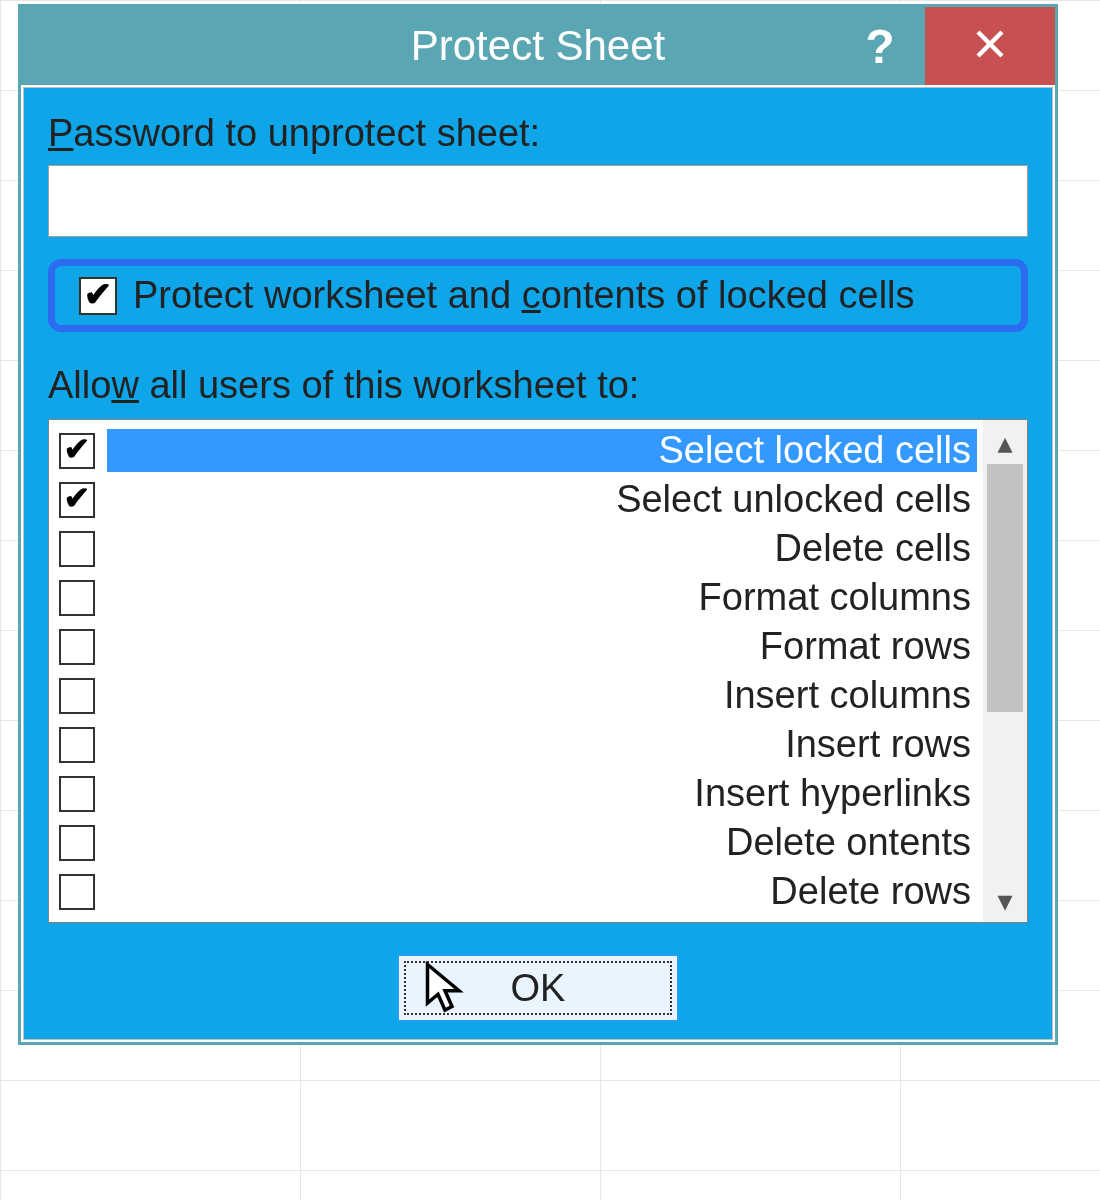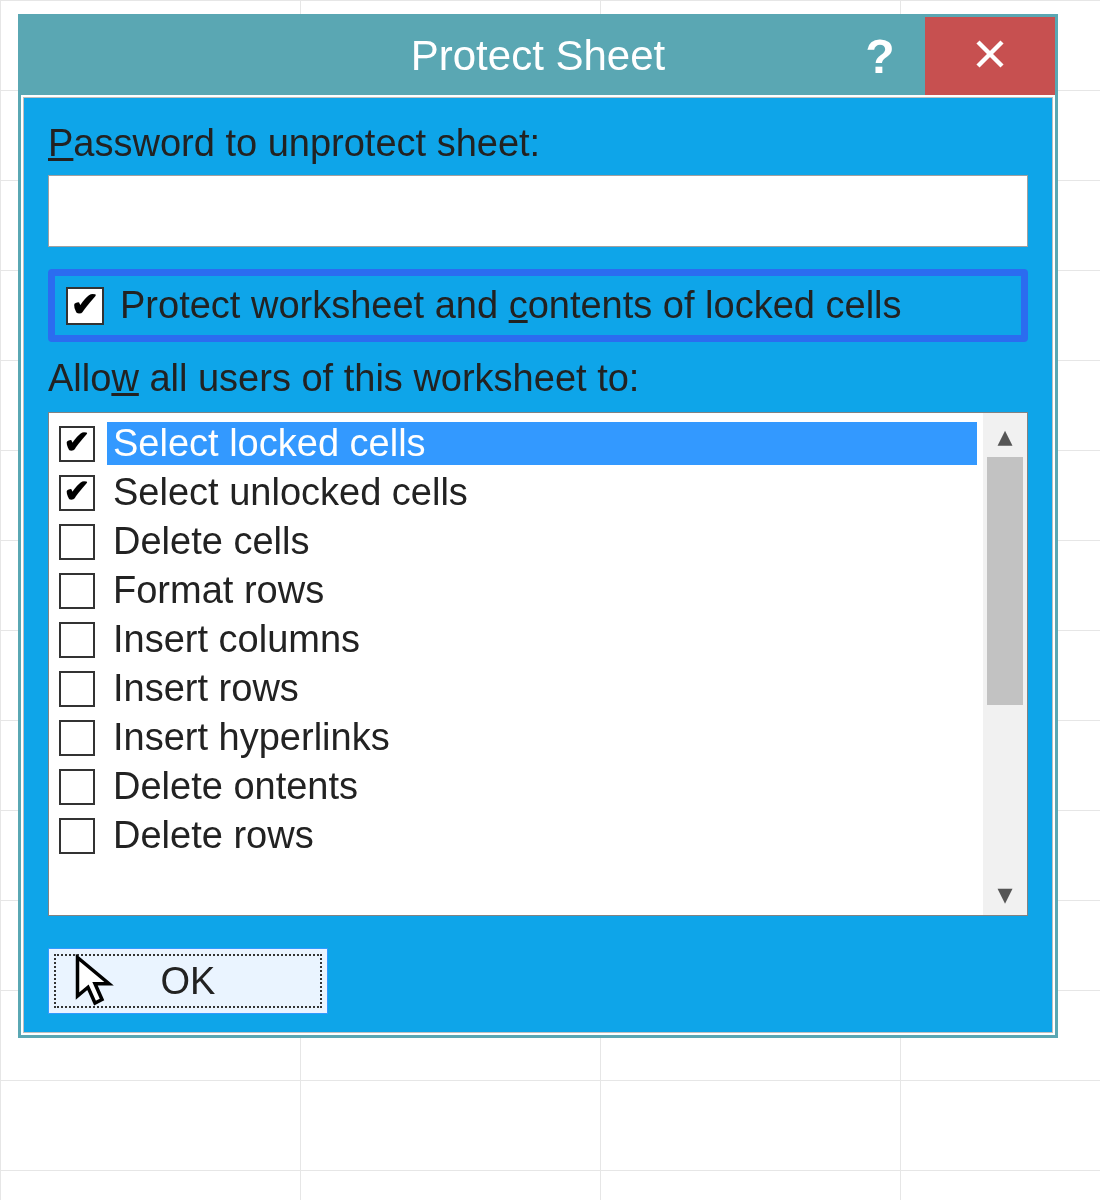--- a/index.html
+++ b/index.html
@@ -17,21 +17,21 @@
     position: absolute;
     inset: 0;
     background:
       repeating-linear-gradient(to right, #e6e6e6 0, #e6e6e6 1px, transparent 1px, transparent 300px),
       repeating-linear-gradient(to bottom, #e6e6e6 0, #e6e6e6 1px, transparent 1px, transparent 90px),
       #ffffff;
   }
   .dialog {
     position: absolute;
     left: 18px;
-    top: 14px;
+    top: 4px;
     width: 1040px;
     background: #fff;
     border: 3px solid #5aa7b3;
   }
   .titlebar {
     height: 78px;
     background: #5aa7b3;
     display: flex;
     align-items: center;
     justify-content: center;
@@ -87,22 +87,22 @@
     width: 100%;
     height: 72px;
     border: 1px solid #a0a0a0;
     background: #fff;
     font-size: 30px;
     padding: 0 8px;
   }
   .highlight-row {
     margin-top: 22px;
     border: 7px solid #2b6cf0;
-    border-radius: 4px;
-    padding: 8px 11px;
+    border-radius: 13px;
+    padding: 8px 24px;
     display: flex;
     align-items: center;
     gap: 16px;
   }
   .chk {
     width: 38px;
     height: 38px;
     border: 2px solid #333;
     background: #fff;
     display: inline-flex;
@@ -117,21 +117,21 @@
     color: #000;
     font-weight: 900;
     position: relative;
     top: -2px;
   }
   .protect-cb-label {
     font-size: 38px;
     color: #222;
   }
   .allow-label {
-    margin-top: 15px;
+    margin-top: 32px;
     font-size: 38px;
     color: #222;
   }
   .listbox {
     margin-top: 12px;
     border: 1px solid #828282;
     background: #fff;
     height: 504px;
     display: flex;
   }
@@ -140,20 +140,21 @@
     overflow: hidden;
     padding: 6px 0 6px 6px;
   }
   .list-row {
     display: flex;
     align-items: center;
     gap: 12px;
     height: 49px;
     padding-left: 4px;
     padding-right: 6px;
+    text-align: right;
   }
   .list-row.selected .list-label {
     background: #3399ff;
     color: #fff;
   }
   .list-label {
     font-size: 38px;
     color: #222;
     flex: 1;
     padding: 0 6px;
@@ -199,21 +200,21 @@
   }
   .scroll-thumb {
     position: absolute;
     left: 4px; right: 4px;
     top: 0;
     height: 60%;
     background: #c2c2c2;
   }
   .button-row {
     display: flex;
-    justify-content: space-between;
+    justify-content: center;
     gap: 30px;
     margin-top: 32px;
   }
   .btn {
     width: 280px;
     height: 66px;
     border: 1px solid #9a9a9a;
     background: #fdfdfd;
     font-size: 38px;
     color: #222;
@@ -289,20 +290,24 @@
           <div class="list-row">
             <span class="list-chk checked"></span>
             <span class="list-label">Select unlocked cells</span>
           </div>
           <div class="list-row">
             <span class="list-chk"></span>
             <span class="list-label">Delete cells</span>
           </div>
           <div class="list-row">
             <span class="list-chk"></span>
+            <span class="list-label">Format columns</span>
+          </div>
+          <div class="list-row">
+            <span class="list-chk"></span>
             <span class="list-label">Format rows</span>
           </div>
           <div class="list-row">
             <span class="list-chk"></span>
             <span class="list-label">Insert columns</span>
           </div>
           <div class="list-row">
             <span class="list-chk"></span>
             <span class="list-label">Insert rows</span>
           </div>

